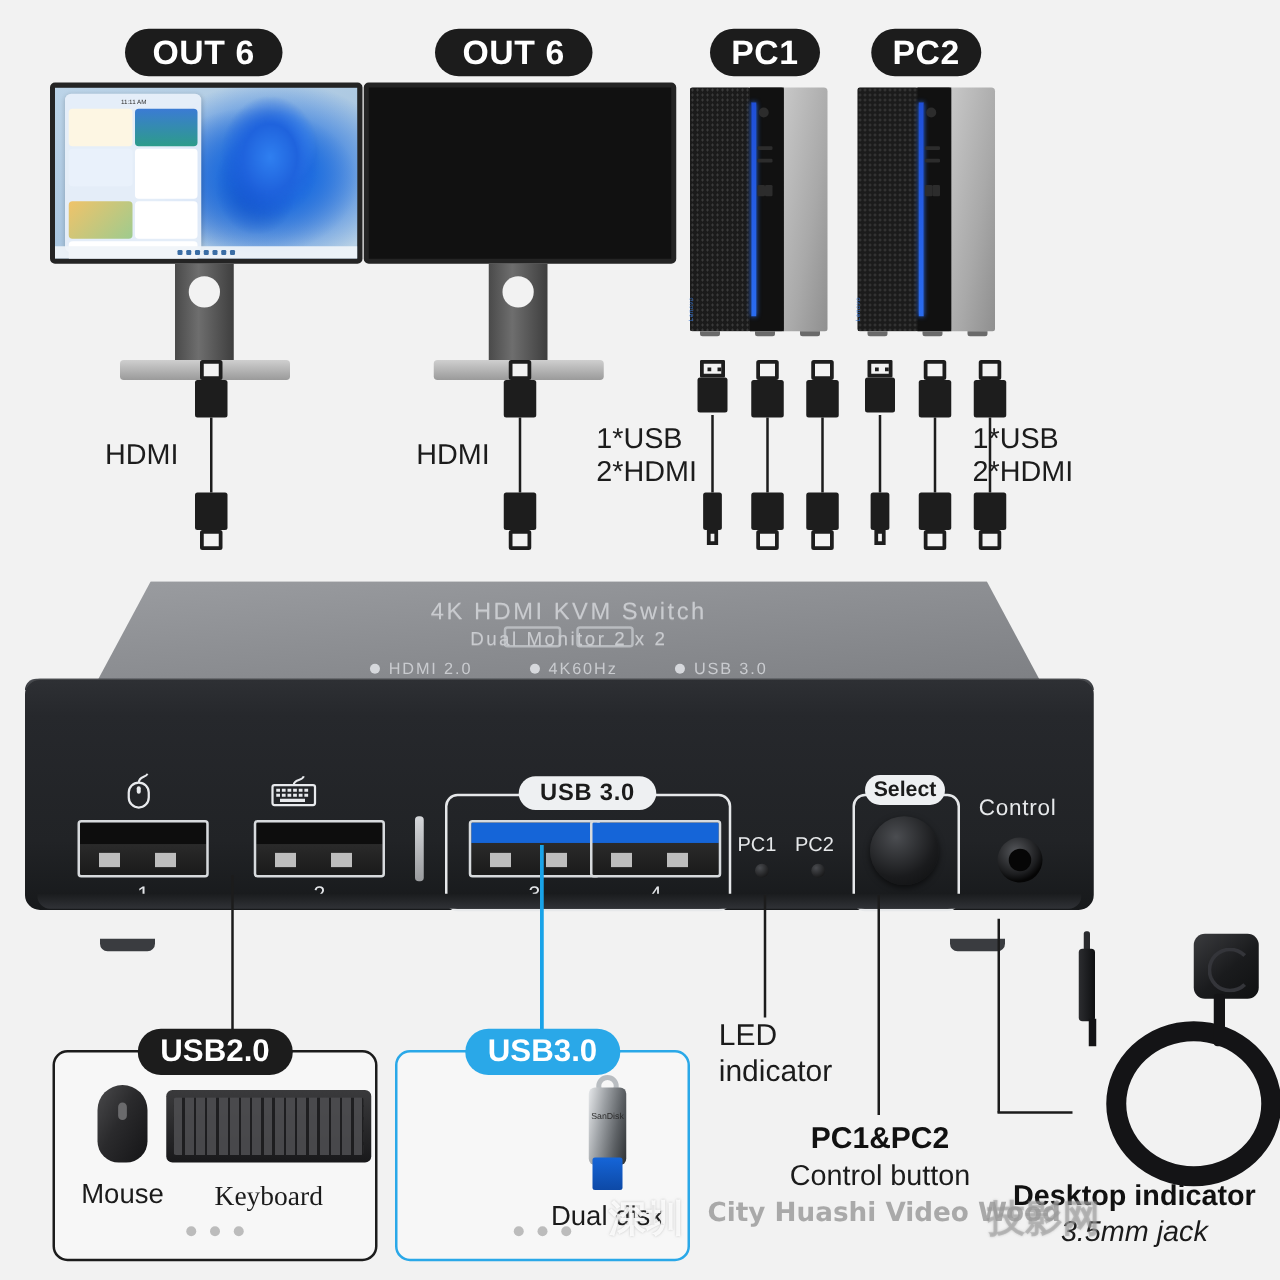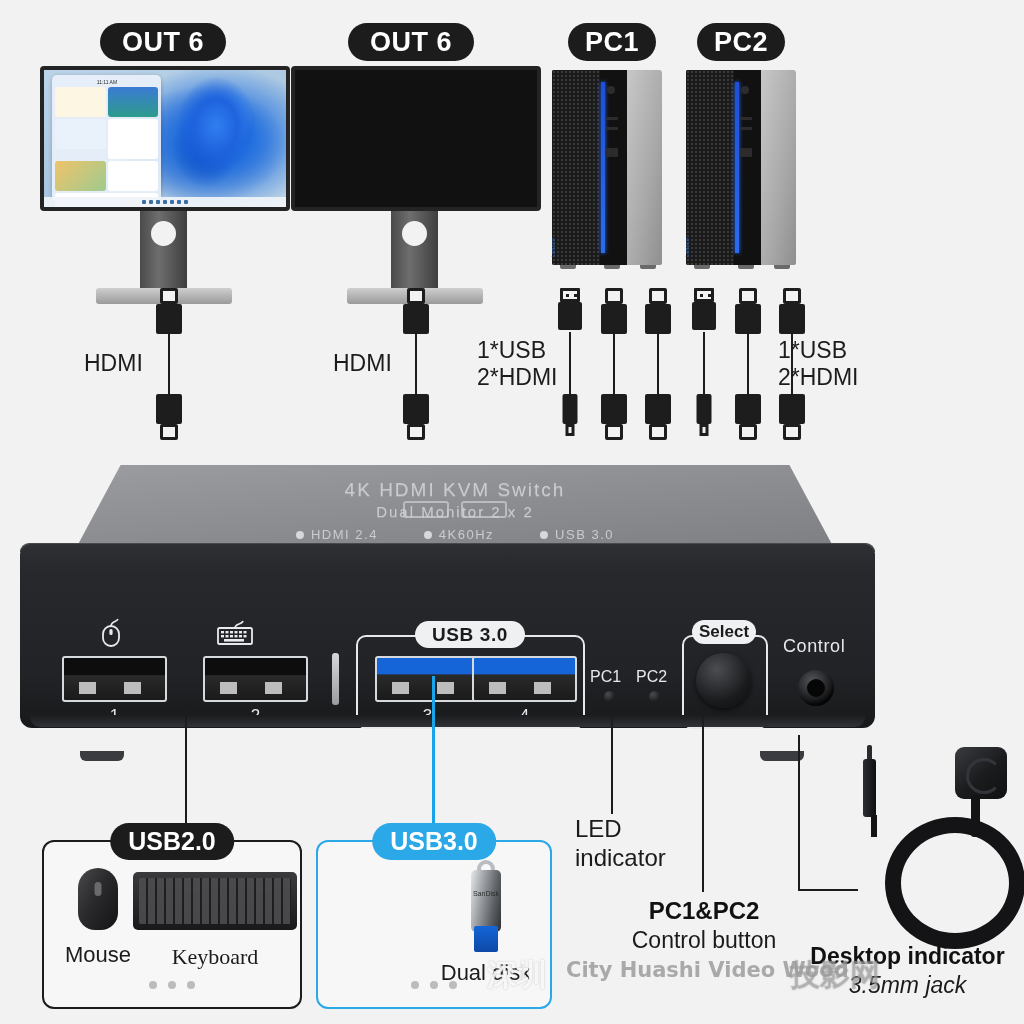--- a/index.html
+++ b/index.html
@@ -454,21 +454,21 @@
     <div class="kvm-top">
       <div class="kvm-top-txt" style="top:14px;font-size:19px;letter-spacing:2px;">4K HDMI KVM Switch</div>
       <div class="abs" style="left:50%;top:36px;transform:translateX(-50%);display:flex;gap:12px;">
         <span style="display:block;width:42px;height:13px;border:2px solid #b9bcc0;border-radius:3px;"></span>
         <span style="display:block;width:42px;height:13px;border:2px solid #b9bcc0;border-radius:3px;"></span>
       </div>
       <div class="kvm-top-txt" style="top:38px;font-size:15px;letter-spacing:2px;">Dual Monitor 2 x 2</div>
       <div class="abs" style="left:50%;top:62px;transform:translateX(-50%);display:flex;gap:46px;">
         <span style="display:flex;align-items:center;gap:7px;">
           <i style="display:block;width:8px;height:8px;border-radius:50%;background:#d6d8dc;"></i>
-          <b style="font-weight:400;font-size:13px;color:#c9cbcf;letter-spacing:1.5px;">HDMI 2.4</b>
+          <b style="font-weight:400;font-size:13px;color:#c9cbcf;letter-spacing:1.5px;">HDMI 2.0</b>
         </span>
         <span style="display:flex;align-items:center;gap:7px;">
           <i style="display:block;width:8px;height:8px;border-radius:50%;background:#d6d8dc;"></i>
           <b style="font-weight:400;font-size:13px;color:#c9cbcf;letter-spacing:1.5px;">4K60Hz</b>
         </span>
         <span style="display:flex;align-items:center;gap:7px;">
           <i style="display:block;width:8px;height:8px;border-radius:50%;background:#d6d8dc;"></i>
           <b style="font-weight:400;font-size:13px;color:#c9cbcf;letter-spacing:1.5px;">USB 3.0</b>
         </span>
       </div>

